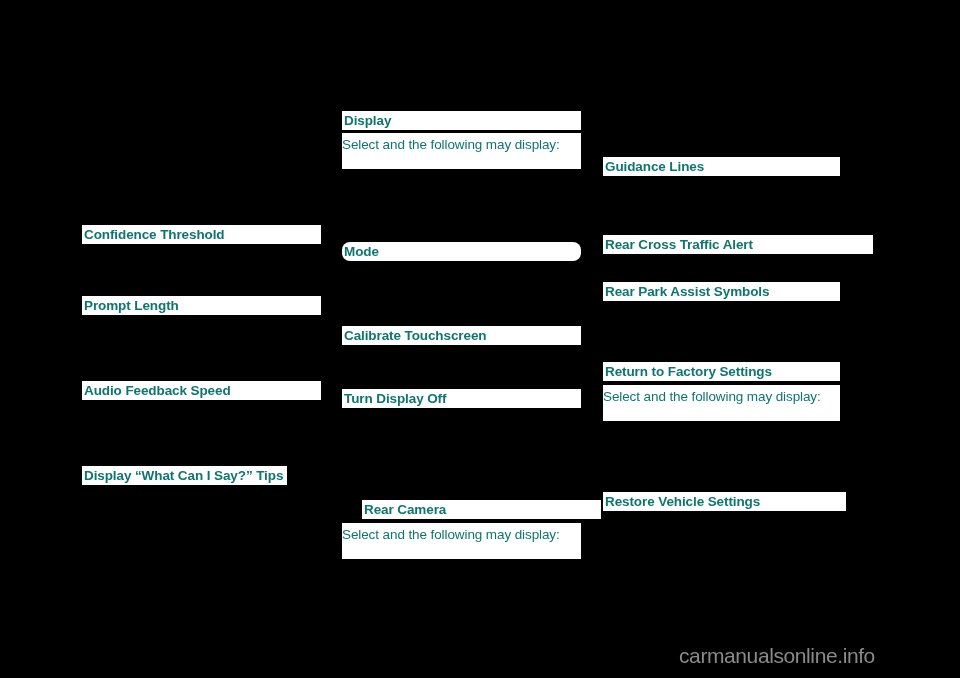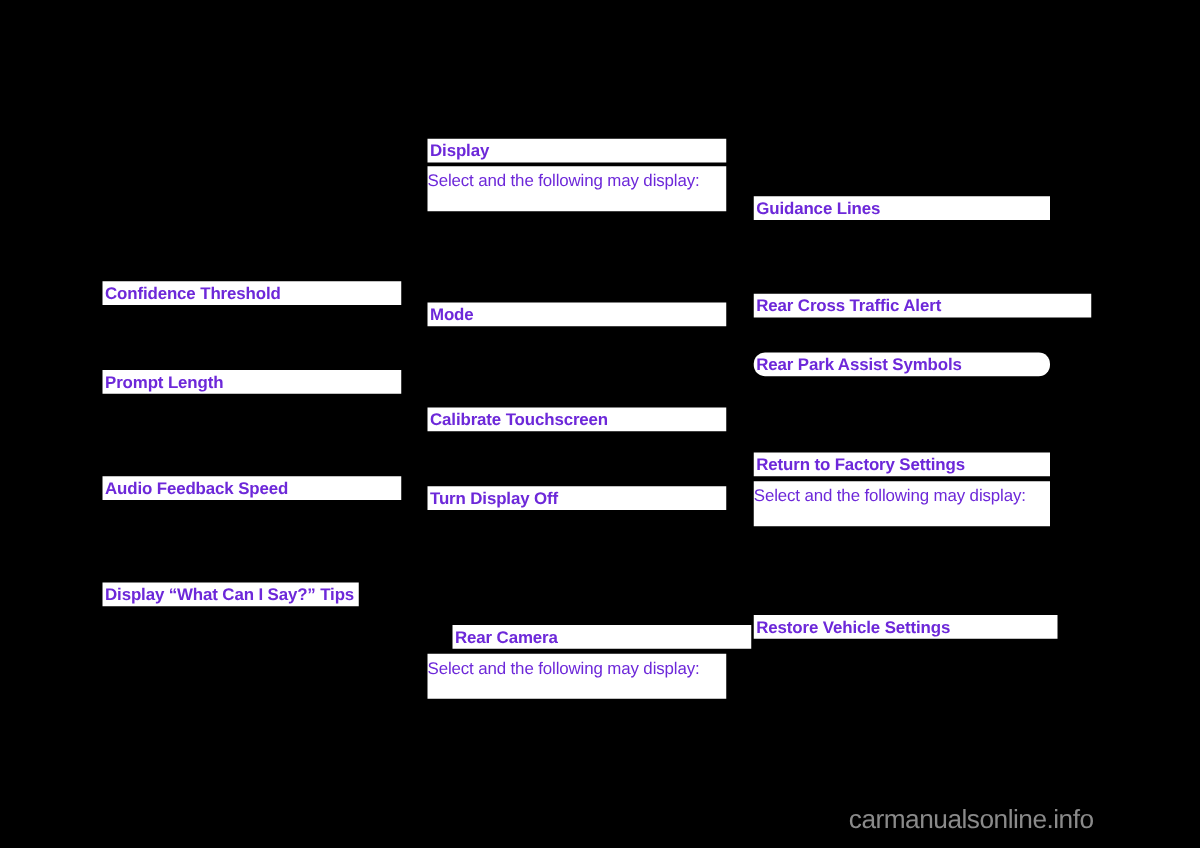--- a/index.html
+++ b/index.html
@@ -17,21 +17,21 @@
   }
   .page {
     position: absolute;
     inset: 0;
     background: #000000;
   }
   
   .block {
     position: absolute;
     background: #ffffff;
-    color: #6d28d9;
+    color: #0f766e;
     box-sizing: border-box;
   }
   .heading {
     font-weight: bold;
     font-size: 13.5px;
     line-height: 19px;
     padding: 0 4px 0 2px;
     letter-spacing: -0.1px;
     white-space: nowrap;
   }
@@ -59,30 +59,30 @@
 
   <div class="column-left">
       <div class="block heading" style="left: 82px; top: 179px; width: 239px; min-height: 19px; margin-top: 46px;">Confidence Threshold</div>
       <div class="block heading" style="left: 82px; top: 296px; width: 239px; min-height: 19px;">Prompt Length</div>
       <div class="block heading" style="left: 82px; top: 381px; width: 239px; min-height: 19px;">Audio Feedback Speed</div>
       <div class="block heading" style="left: 82px; top: 466px; width: 205px; min-height: 19px;">Display “What Can I Say?” Tips</div>
     </div>
   <div class="column-middle">
       <div class="block heading" style="left: 342px; top: 111px; width: 239px; min-height: 19px;">Display</div>
       <div class="block body-text" style="left: 342px; top: 133px; width: 239px; min-height: 36px;">Select and the following may display:</div>
-      <div class="block heading" style="left: 342px; top: 242px; width: 239px; min-height: 19px;">Mode</div>
+      <div class="block heading" style="left: 342px; top: 242px; width: 239px; min-height: 19px; border-radius: 8px;">Mode</div>
       <div class="block heading" style="left: 342px; top: 326px; width: 239px; min-height: 19px;">Calibrate Touchscreen</div>
       <div class="block heading" style="left: 342px; top: 389px; width: 239px; min-height: 19px;">Turn Display Off</div>
       <div class="block heading" style="left: 342px; top: 500px; width: 239px; min-height: 19px; margin-left: 20px;">Rear Camera</div>
       <div class="block body-text" style="left: 342px; top: 523px; width: 239px; min-height: 36px;">Select and the following may display:</div>
     </div>
   <div class="column-right">
       <div class="block heading" style="left: 603px; top: 157px; width: 237px; min-height: 19px;">Guidance Lines</div>
       <div class="block heading" style="left: 603px; top: 235px; width: 270px; min-height: 19px;">Rear Cross Traffic Alert</div>
-      <div class="block heading" style="left: 603px; top: 282px; width: 237px; min-height: 19px; border-radius: 9px;">Rear Park Assist Symbols</div>
+      <div class="block heading" style="left: 603px; top: 282px; width: 237px; min-height: 19px;">Rear Park Assist Symbols</div>
       <div class="block heading" style="left: 603px; top: 362px; width: 237px; min-height: 19px;">Return to Factory Settings</div>
       <div class="block body-text" style="left: 603px; top: 385px; width: 237px; min-height: 36px;">Select and the following may display:</div>
       <div class="block heading" style="left: 603px; top: 492px; width: 243px; min-height: 19px;">Restore Vehicle Settings</div>
     </div>
 
   <div class="watermark" style="left: 679px; top: 641px;">carmanualsonline.info</div>
 
 </div>
 
 </body></html>

